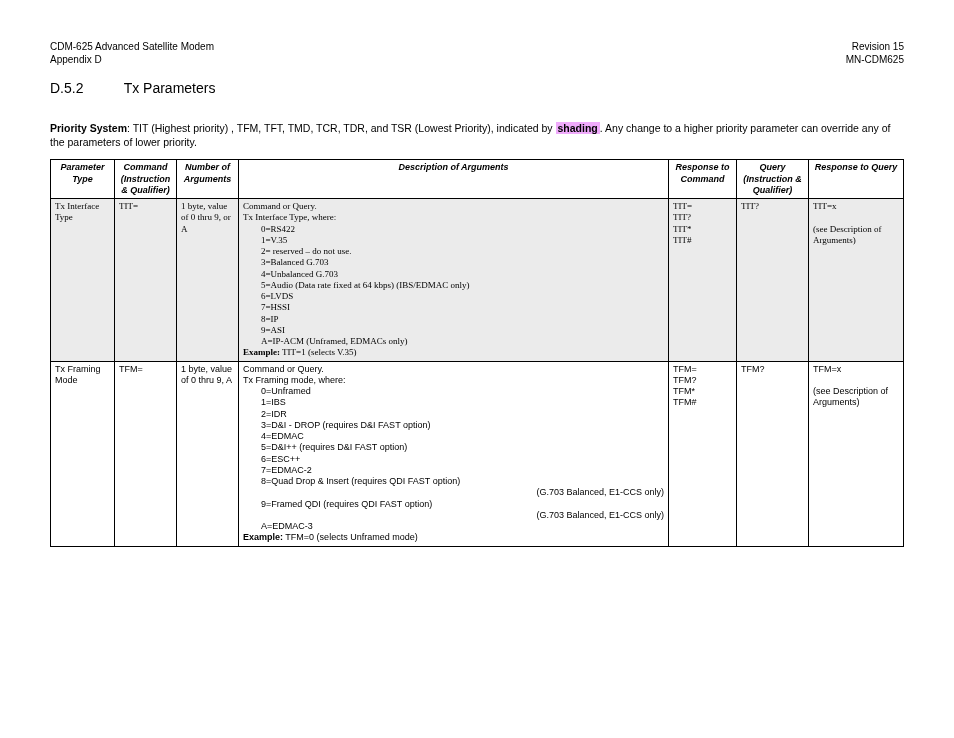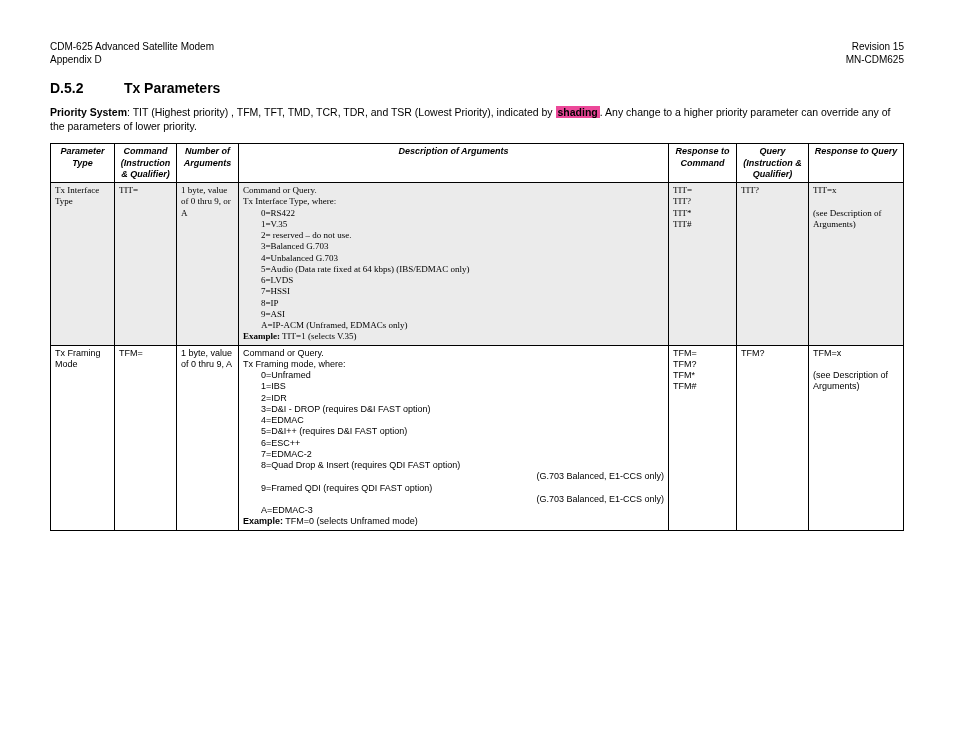--- a/index.html
+++ b/index.html
@@ -20,31 +20,31 @@
   .header {
     display: flex;
     justify-content: space-between;
     font-size: 10px;
     margin-bottom: 14px;
   }
   .header .left, .header .right { line-height: 1.3; }
   .header .right { text-align: right; }
   .section-title {
     font-size: 14px;
-    font-weight: bold;
-    margin-bottom: 10px;
+    font-weight: normal;
+    margin-bottom: 26px;
   }
   .section-title .num { display: inline-block; min-width: 70px; }
   .intro {
     font-size: 10.5px;
     line-height: 1.3;
     margin-bottom: 10px;
   }
   .intro b { font-weight: bold; }
-  .shaded-word { background: #ec4899; padding: 0 2px; }
+  .shaded-word { background: #f0abfc; padding: 0 2px; }
   table.param-table {
     border-collapse: collapse;
     width: 100%;
     margin-top: 4px;
     table-layout: fixed;
   }
   table.param-table th, table.param-table td {
     border: 1px solid #000;
     padding: 2px 4px;
     font-size: 9px;

